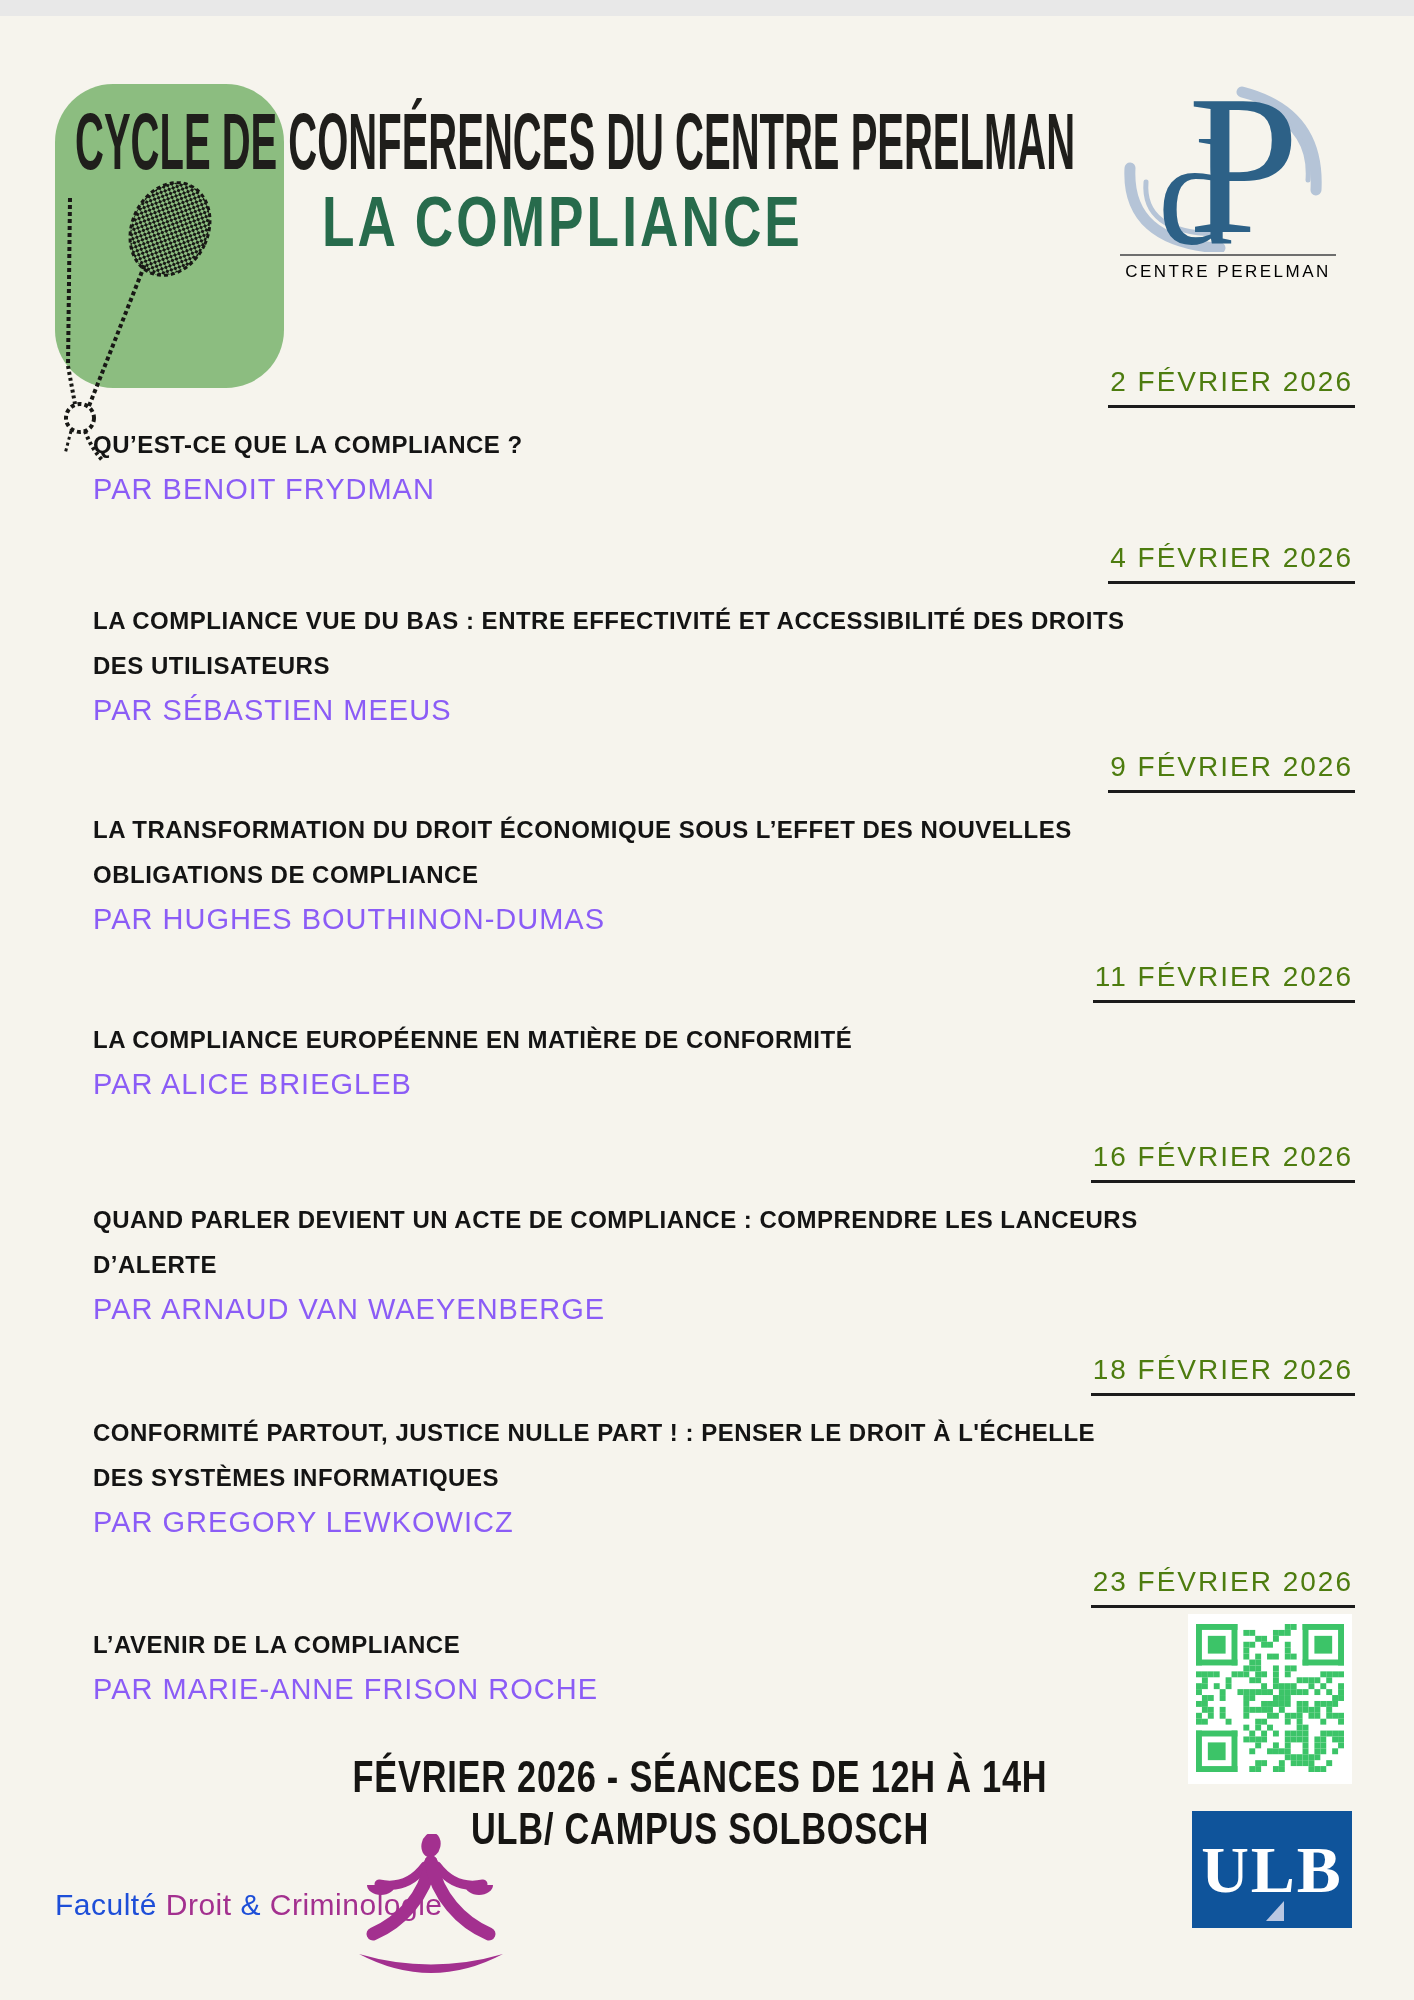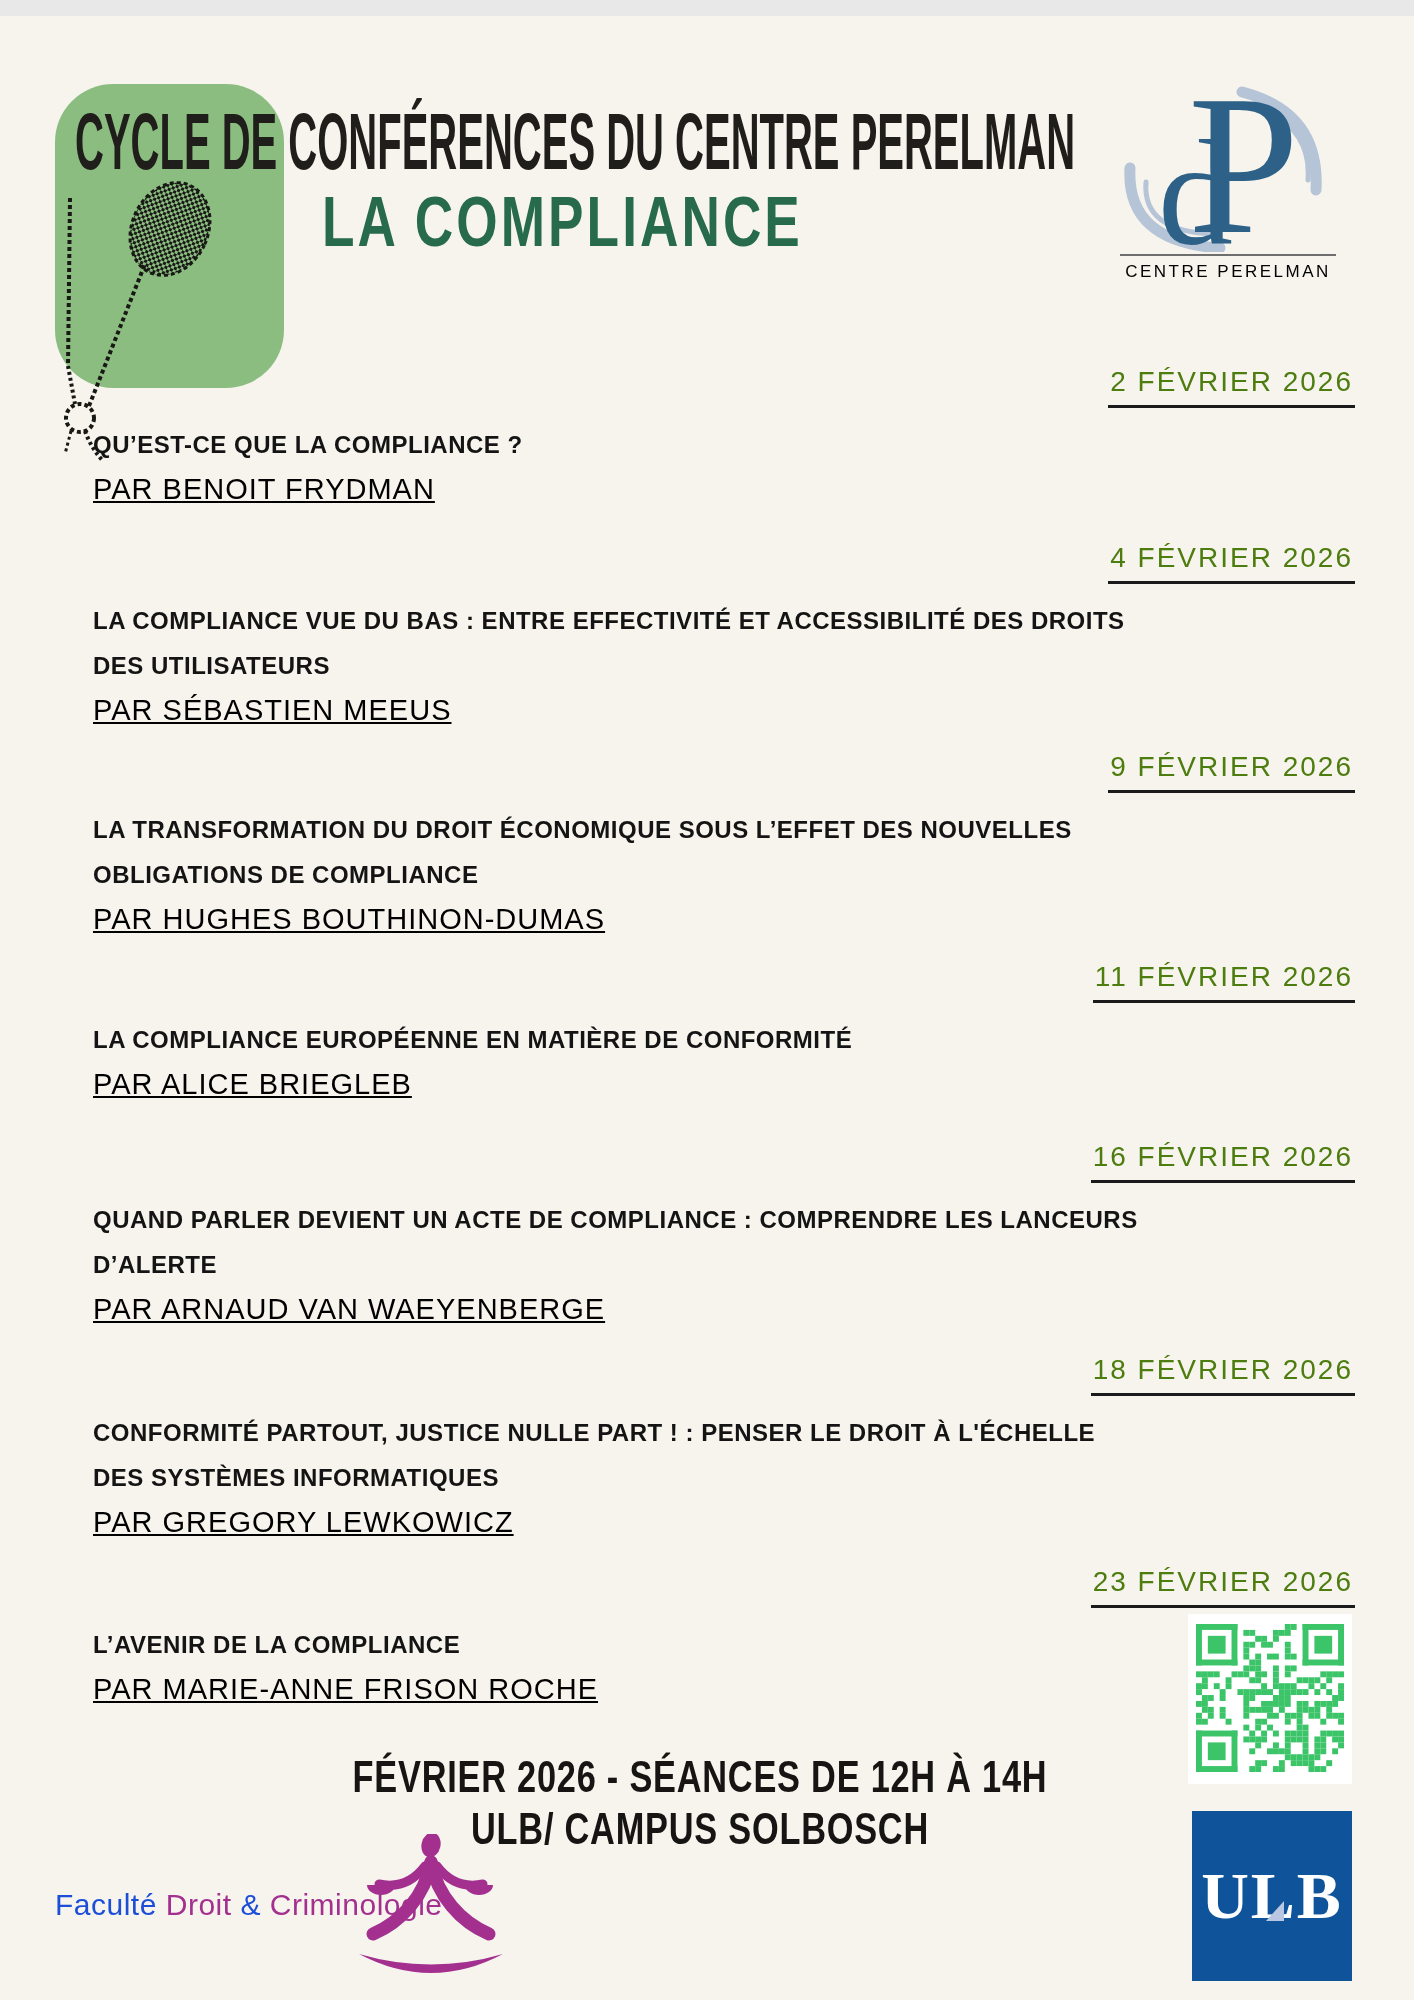--- a/index.html
+++ b/index.html
@@ -38,36 +38,36 @@
   .entry:nth-of-type(3){top:733px;}
   .entry:nth-of-type(4){top:943px;}
   .entry:nth-of-type(5){top:1123px;}
   .entry:nth-of-type(6){top:1336px;}
   .entry:nth-of-type(7){top:1548px;}
   .entry .date{display:block;text-align:right;font-size:28px;line-height:36px;
     letter-spacing:2px;color:#4d7c0f;margin-bottom:14px;}
   .entry .date span{display:inline-block;border-bottom:3px solid #1b1b1b;padding:0 2px 5px;}
   .entry .title{max-width:1060px;font-size:24px;font-weight:700;line-height:45px;
     letter-spacing:0.5px;color:#141414;}
-  .entry .speaker{font-size:29px;font-weight:400;line-height:44px;letter-spacing:1px;color:#000000;text-decoration:underline;}
+  .entry .speaker{font-size:29px;font-weight:400;line-height:44px;letter-spacing:1px;color:#8b5cf6;}
   
   .qr-tile{position:absolute;left:1188px;top:1598px;width:164px;height:170px;background:#ffffff;}
   .qr-tile svg{position:absolute;left:8px;top:10px;}
   
   .footer-lines{
     position:absolute;left:140px;top:1735px;width:1120px;text-align:center;
     font-size:44px;font-weight:700;line-height:52px;letter-spacing:1px;color:#161513;
     transform:scaleX(0.78);transform-origin:center top;
   }
   .faculty{position:absolute;left:55px;top:1872px;font-size:30px;letter-spacing:0.5px;white-space:nowrap;}
   .faculty .grey{color:#1d4ed8;}
   .faculty .purple{color:#a3308f;}
   .faculty-figure-svg{position:absolute;left:355px;top:1818px;width:150px;height:148px;}
   .ulb-box{
-    position:absolute;left:1192px;top:1795px;width:160px;height:170px;background:#0f549b;
+    position:absolute;left:1192px;top:1795px;width:160px;height:117px;background:#0f549b;
     display:flex;align-items:center;justify-content:center;
   }
   .ulb-box .ulb-text{
     font-family:"Liberation Serif",serif;font-weight:700;font-size:66px;
     color:#ffffff;letter-spacing:2px;line-height:66px;
   }
   .ulb-tri{position:absolute;left:74px;top:90px;width:0;height:0;
     border-bottom:20px solid #b9c7e2;border-left:18px solid transparent;}
 </style>
 </head>

